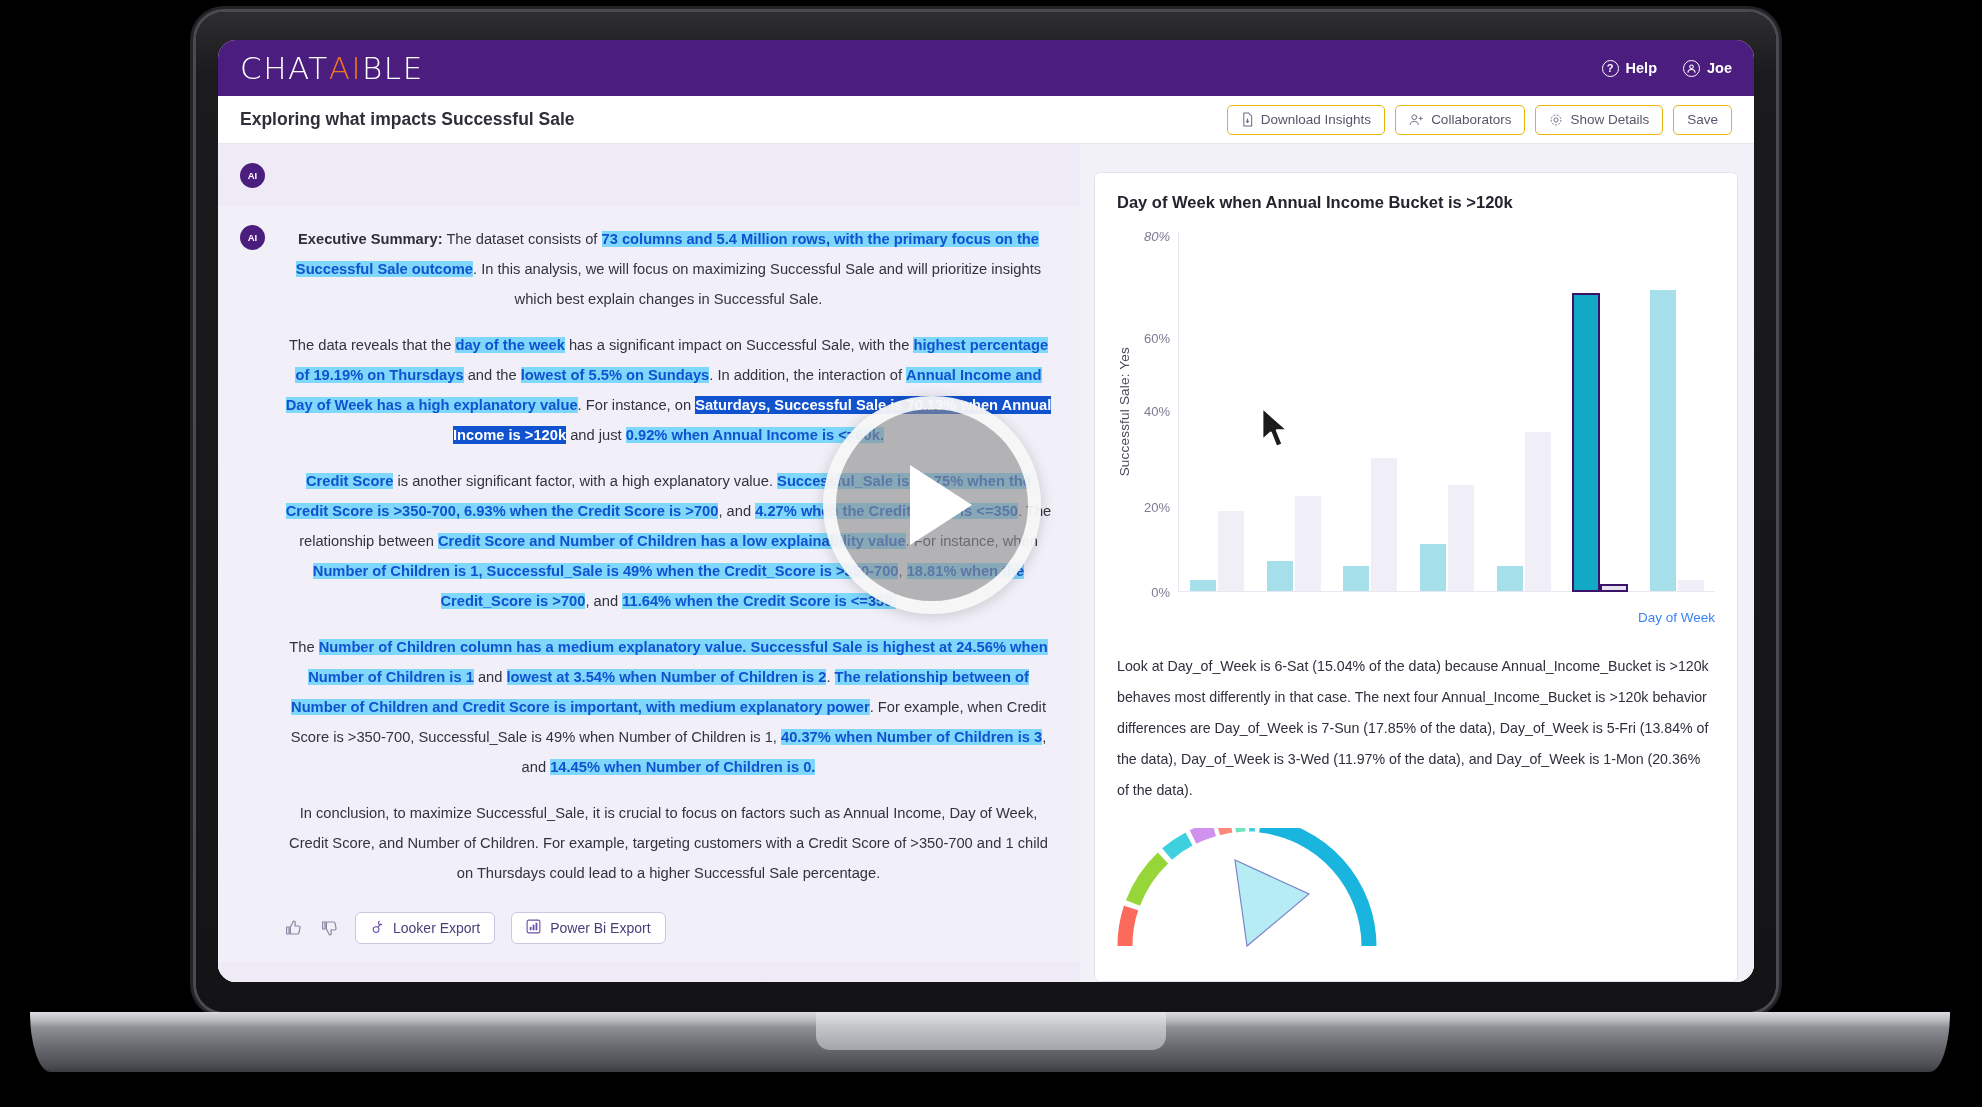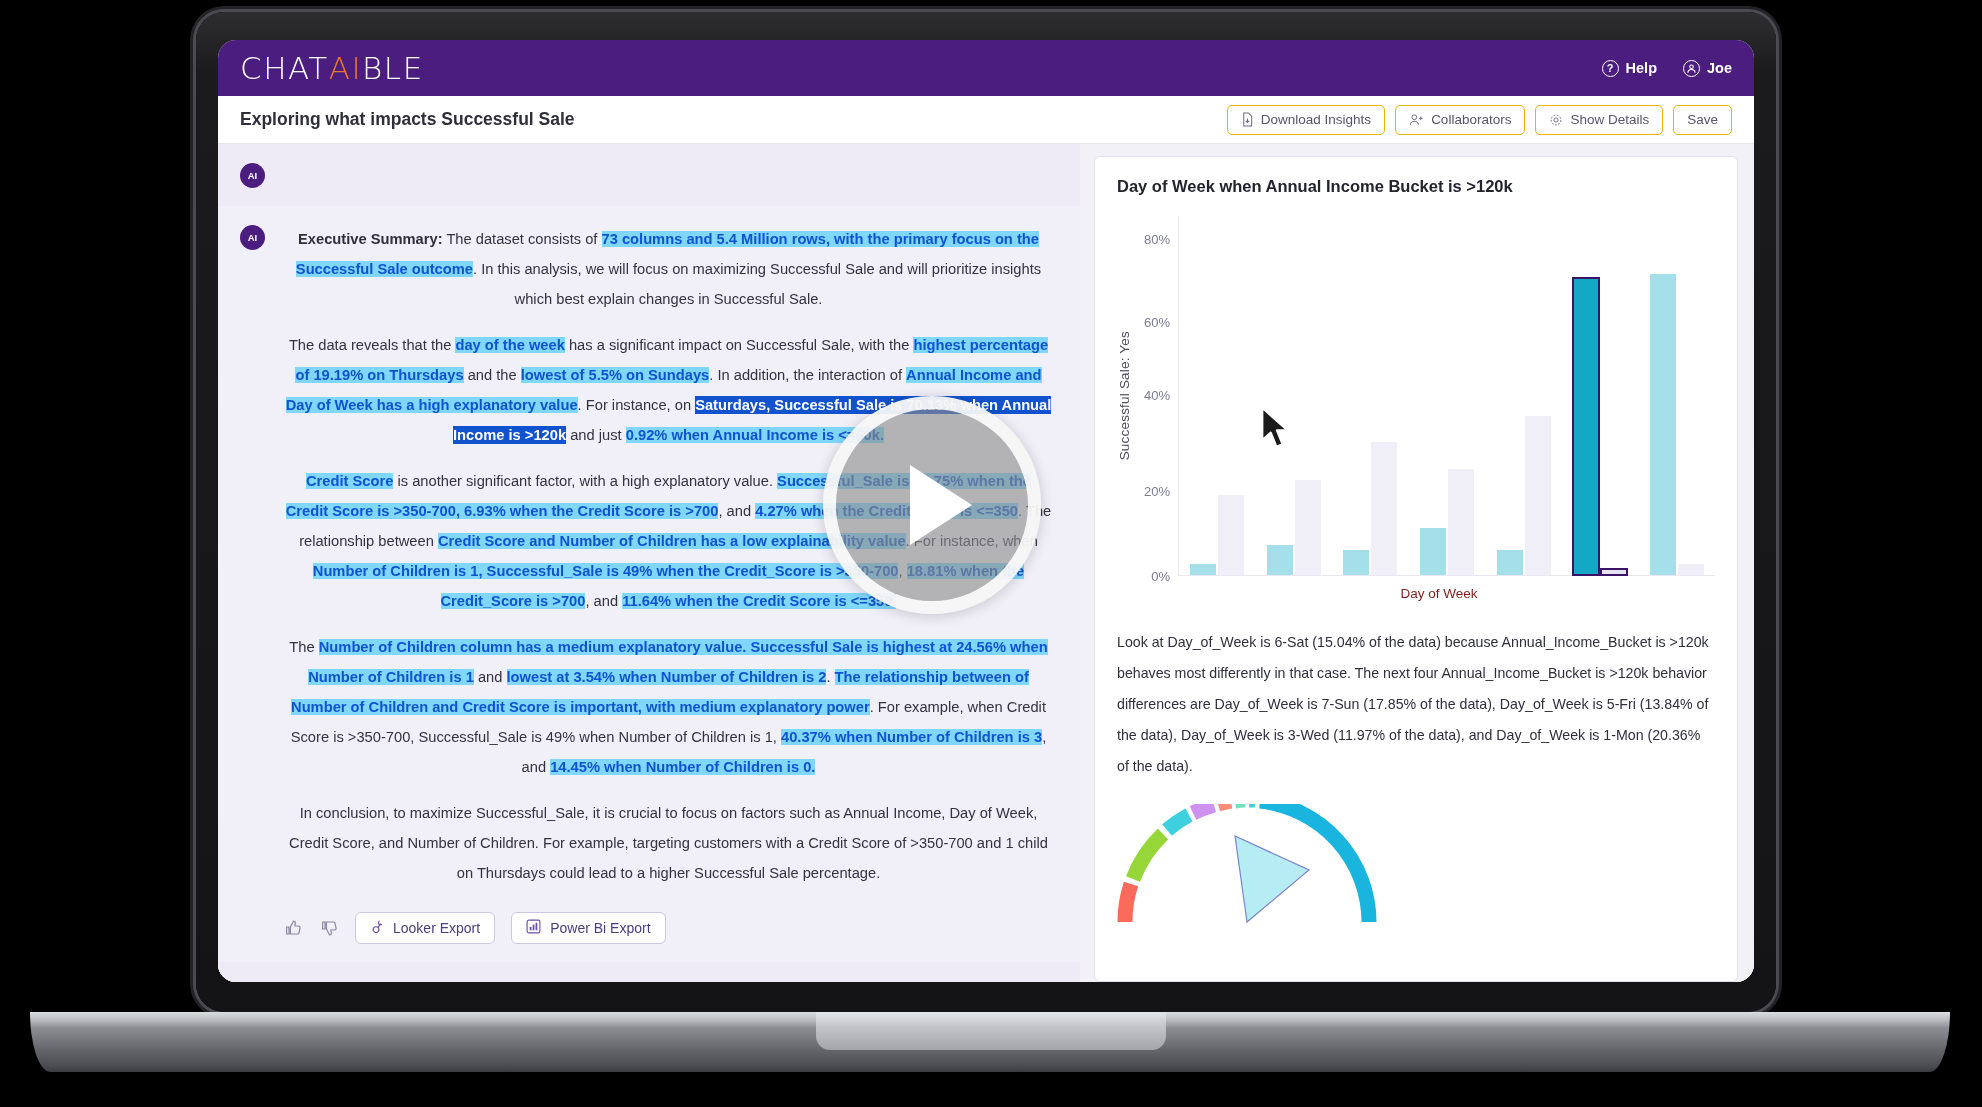--- a/index.html
+++ b/index.html
@@ -83,21 +83,21 @@
     height: 30px; padding: 0 13px;
     border: 1px solid #eab308; border-radius: 5px;
     background: #fff; color: #57556b; font-size: 13.5px;
     font-family: "Liberation Sans", sans-serif; cursor: pointer; white-space: nowrap;
   }
   .tb-btn svg { display:block; }
 
   
   #content { flex: 1 1 auto; display: flex; overflow: hidden; background:#f3f1f8; }
   #chat-col { width: 862px; flex: 0 0 862px; overflow: hidden; background:#f3f1f8; }
-  #viz-col  { flex: 1 1 auto; padding: 12px 16px 0 14px; overflow: hidden; background:#f3f1f8;}
+  #viz-col  { flex: 1 1 auto; padding: 28px 16px 0 14px; overflow: hidden; background:#f3f1f8;}
 
   
   .msg { display: flex; gap: 18px; padding: 18px 26px 18px 22px; }
   .msg.light { background: #eeebf6; }
   .msg.lighter { background: #f1eff8; }
   .avatar {
     flex: 0 0 auto; width: 25px; height: 25px; border-radius: 50%;
     display: flex; align-items: center; justify-content: center;
     font-size: 9.5px; font-weight: bold; color: #fff; margin-top: 1px;
   }
@@ -146,21 +146,21 @@
   .bar { width: 26px; }
   .bar.a { background: #a5e0ea; }
   .bar.b { background: #f0eef6; }
   .bar.sel-a { background: #13a9c6; outline: 2.5px solid #3a1268; outline-offset: -1px; }
   .bar.sel-b { background: #e6e2f0; outline: 2.5px solid #3a1268; outline-offset: -1px; }
   #x-labels { height: 28px; position: relative; margin-left: 46px; }
   .x-lab {
     position: absolute; top: 6px; transform: translateX(-50%);
     font-size: 13.5px; color: #6f6f88;
   }
-  #x-axis-title { text-align: center; font-size: 13.5px; color: #7f1d1d; margin-top: 10px; margin-left: 46px;}
+  #x-axis-title { text-align: right; font-size: 13.5px; color: #3b82f6; margin-top: 18px; margin-left: 46px;}
   #legend {
     display: flex; justify-content: center; align-items: center; gap: 34px;
     margin-top: 20px; font-size: 13.8px; color: #3a3a4a;
   }
   .lg { display: flex; align-items: center; gap: 9px; }
   .dot { width: 15px; height: 15px; border-radius: 50%; }
   .dot.a { background: #13a9c6; }
   .dot.b { background: #ded9ec; }
   #viz-note { margin-top: 26px; font-size: 14.2px; line-height: 31px; color: #2f2f3d; }
 
@@ -321,21 +321,21 @@
           <div id="viz-card">
             <div id="chart-title">Day of Week when Annual Income Bucket is &gt;120k</div>
 
             <div id="plot-wrap">
               <div id="y-axis-title">Successful Sale: Yes</div>
               <div id="y-ticks">
                   <div class="y-tick" style="top: 360px;">0%</div>
                   <div class="y-tick" style="top: 275.294px;">20%</div>
                   <div class="y-tick" style="top: 179px;">40%</div>
                   <div class="y-tick" style="top: 105.882px; margin-left: 45px;">60%</div>
-                  <div class="y-tick" style="top: 23px;">80%</div>
+                  <div class="y-tick" style="top: 4px; font-style: italic;">80%</div>
                 </div>
               <div id="plot-area">
                   <div class="group" style="left: 0%; width: 14.2857%;">
                     <div class="bar a" style="height: 10.5882px;"></div>
                     <div class="bar b" style="height: 80.4706px;"></div>
                   </div>
                   <div class="group" style="left: 14.2857%; width: 14.2857%;">
                     <div class="bar a" style="height: 29.6471px;"></div>
                     <div class="bar b" style="height: 95.2941px;"></div>
                   </div>

